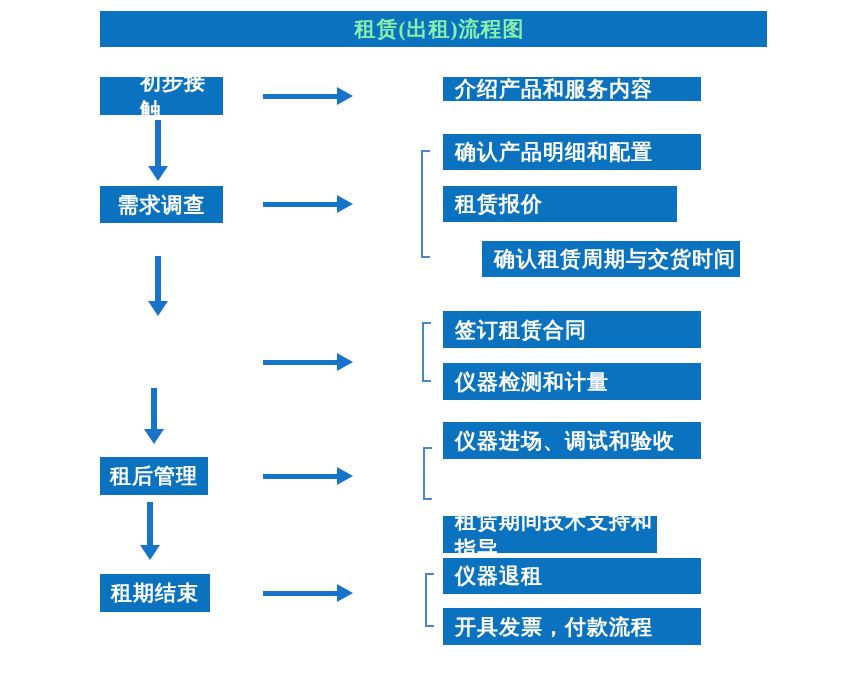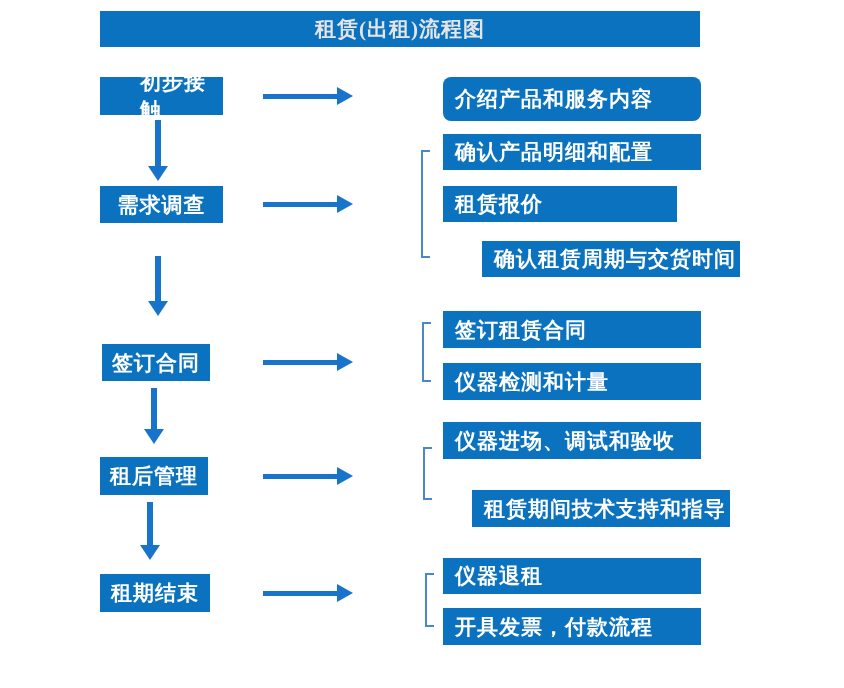--- a/index.html
+++ b/index.html
@@ -6,24 +6,24 @@
   body {
     width: 844px; height: 688px;
     background: #ffffff;
     font-family: "Liberation Serif", serif;
     position: relative;
     overflow: hidden;
   }
   .canvas { position: absolute; left: 0; top: 0; width: 844px; height: 688px; }
 
   .titlebar {
-    position: absolute; left: 100px; top: 11px; width: 600px; height: 36px;
-    background: #0a72be; color: #e5e5e5;
+    position: absolute; left: 100px; top: 11px; width: 655px; height: 36px;
+    background: #0a72be; color: #86efac;
     display: flex; align-items: center; justify-content: center;
-    font-size: 21px; font-weight: bold; letter-spacing: 1px;
+    font-size: 21px; font-weight: bold; letter-spacing: 1px; padding-left: 12px;
   }
 
   .box {
     position: absolute; background: #0a72be; color: #ffffff;
     font-weight: bold; font-size: 21px;
     display: flex; align-items: center; box-sizing: border-box;
     letter-spacing: 1px;
   }
   .step   { justify-content: center; }
   .detail { justify-content: flex-start; padding-left: 12px; }
@@ -53,21 +53,20 @@
 </style>
 </head>
 <body>
 
 <div class="canvas">
 
   <div class="titlebar">租赁(出租)流程图</div>
 
   <div class="box step" style="left:100px; top:77px;  width:123px; height:38px;padding-left:40px;">初步接触</div>
   <div class="box step" style="left:100px; top:186px; width:123px; height:37px;">需求调查</div>
-  <div class="box step" style="left:102px; top:344px; width:108px; height:37px;">签订合同</div>
   <div class="box step" style="left:100px; top:457px; width:108px; height:38px;">租后管理</div>
   <div class="box step" style="left:100px; top:574px; width:110px; height:38px;">租期结束</div>
 
   <div class="v-arrow" style="left:148px; top:120px;">
     <div class="stem" style="height:46px;"></div>
       <div class="head"></div>
   </div>
   <div class="v-arrow" style="left:148px; top:256px;">
     <div class="stem" style="height:45px;"></div>
       <div class="head"></div>
@@ -100,24 +99,24 @@
   <div class="h-arrow" style="left:263px; top:584px;">
       <div class="stem"></div>
       <div class="head"></div>
     </div>
 
   <div class="bracket" style="left:421px; top:150px; height:108px;"></div>
   <div class="bracket" style="left:422px; top:322px; height:60px;"></div>
   <div class="bracket" style="left:423px; top:447px; height:53px;"></div>
   <div class="bracket" style="left:425px; top:573px; height:54px;"></div>
 
-  <div class="box detail" style="left:443px; top:77px;  width:258px; height:44px;border-radius:8px;">介绍产品和服务内容</div>
+  <div class="box detail" style="left:443px; top:77px;  width:258px; height:24px;">介绍产品和服务内容</div>
   <div class="box detail" style="left:443px; top:134px; width:258px; height:36px;">确认产品明细和配置</div>
   <div class="box detail" style="left:443px; top:186px; width:234px; height:36px;">租赁报价</div>
   <div class="box detail" style="left:443px; top:241px; width:258px; height:36px;margin-left:39px;">确认租赁周期与交货时间</div>
   <div class="box detail" style="left:443px; top:311px; width:258px; height:37px;">签订租赁合同</div>
   <div class="box detail" style="left:443px; top:363px; width:258px; height:37px;">仪器检测和计量</div>
   <div class="box detail" style="left:443px; top:422px; width:258px; height:37px;">仪器进场、调试和验收</div>
-  <div class="box detail" style="left:443px; top:490px; width:258px; height:37px;margin-left:29px;">租赁期间技术支持和指导</div>
+  <div class="box detail" style="left:443px; top:516px; width:214px; height:37px;">租赁期间技术支持和指导</div>
   <div class="box detail" style="left:443px; top:558px; width:258px; height:36px;">仪器退租</div>
   <div class="box detail" style="left:443px; top:608px; width:258px; height:37px;">开具发票，付款流程</div>
 
 </div>
 
 </body></html>

